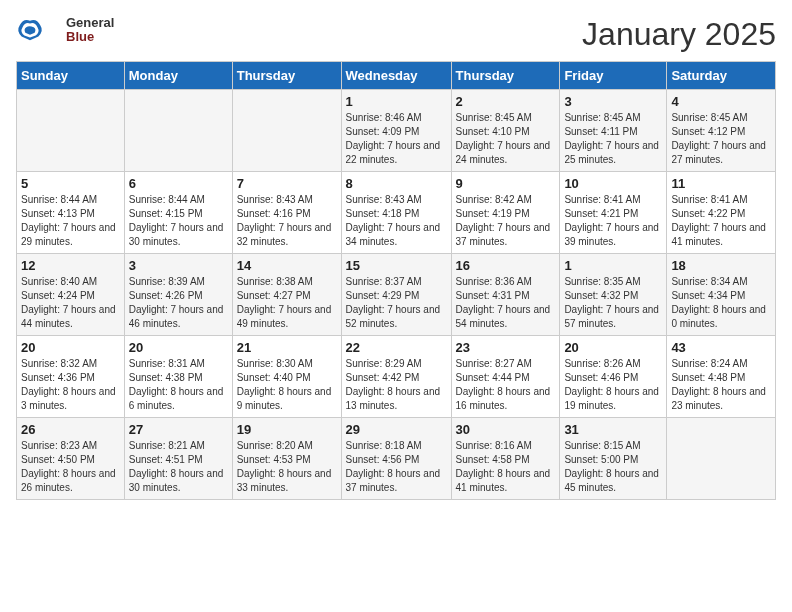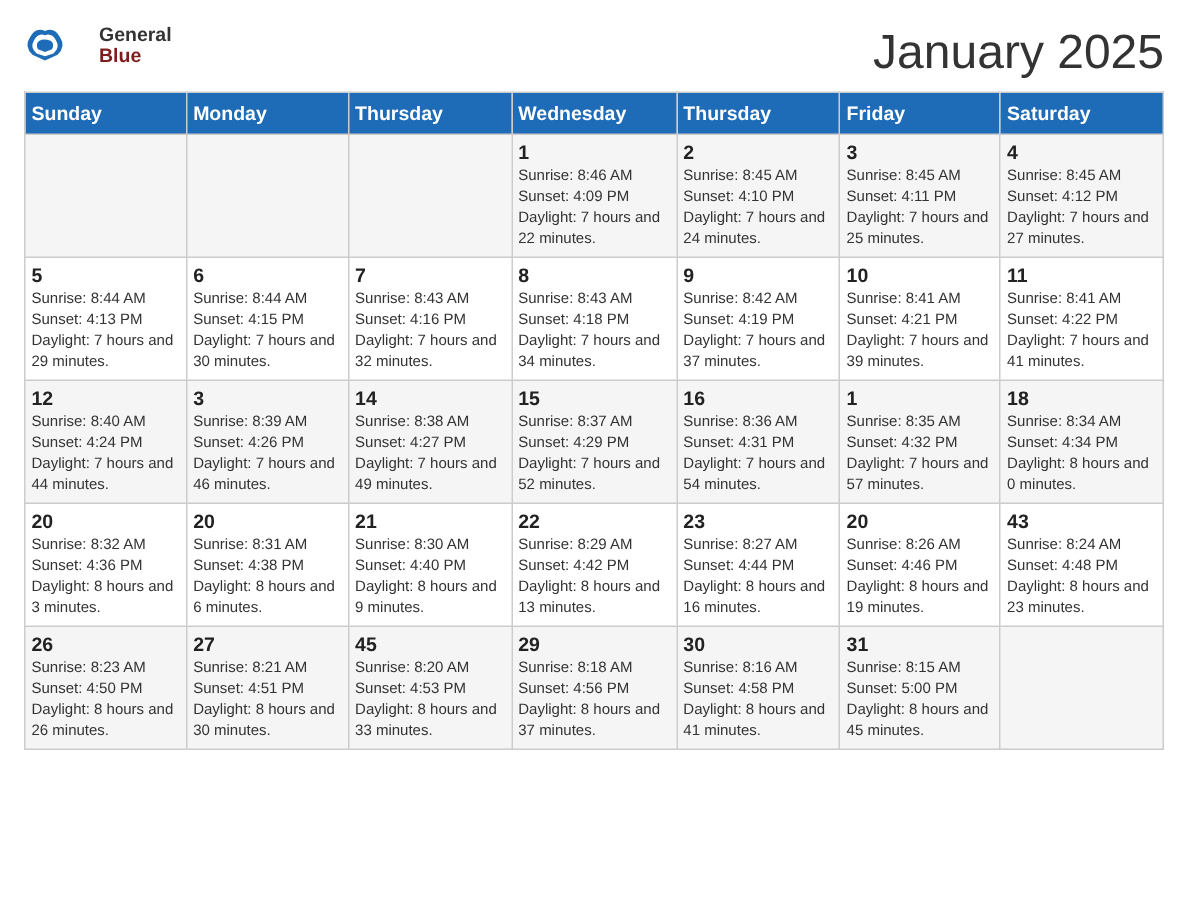--- a/index.html
+++ b/index.html
@@ -236,21 +236,21 @@
       <tr>
         <td>
           <div class="day-number">26</div>
           <div class="day-detail">Sunrise: 8:23 AM<br>Sunset: 4:50 PM<br>Daylight: 8 hours and 26 minutes.</div>
         </td>
         <td>
           <div class="day-number">27</div>
           <div class="day-detail">Sunrise: 8:21 AM<br>Sunset: 4:51 PM<br>Daylight: 8 hours and 30 minutes.</div>
         </td>
         <td>
-          <div class="day-number">45</div>
+          <div class="day-number">19</div>
           <div class="day-detail">Sunrise: 8:20 AM<br>Sunset: 4:53 PM<br>Daylight: 8 hours and 33 minutes.</div>
         </td>
         <td>
           <div class="day-number">29</div>
           <div class="day-detail">Sunrise: 8:18 AM<br>Sunset: 4:56 PM<br>Daylight: 8 hours and 37 minutes.</div>
         </td>
         <td>
           <div class="day-number">30</div>
           <div class="day-detail">Sunrise: 8:16 AM<br>Sunset: 4:58 PM<br>Daylight: 8 hours and 41 minutes.</div>
         </td>

